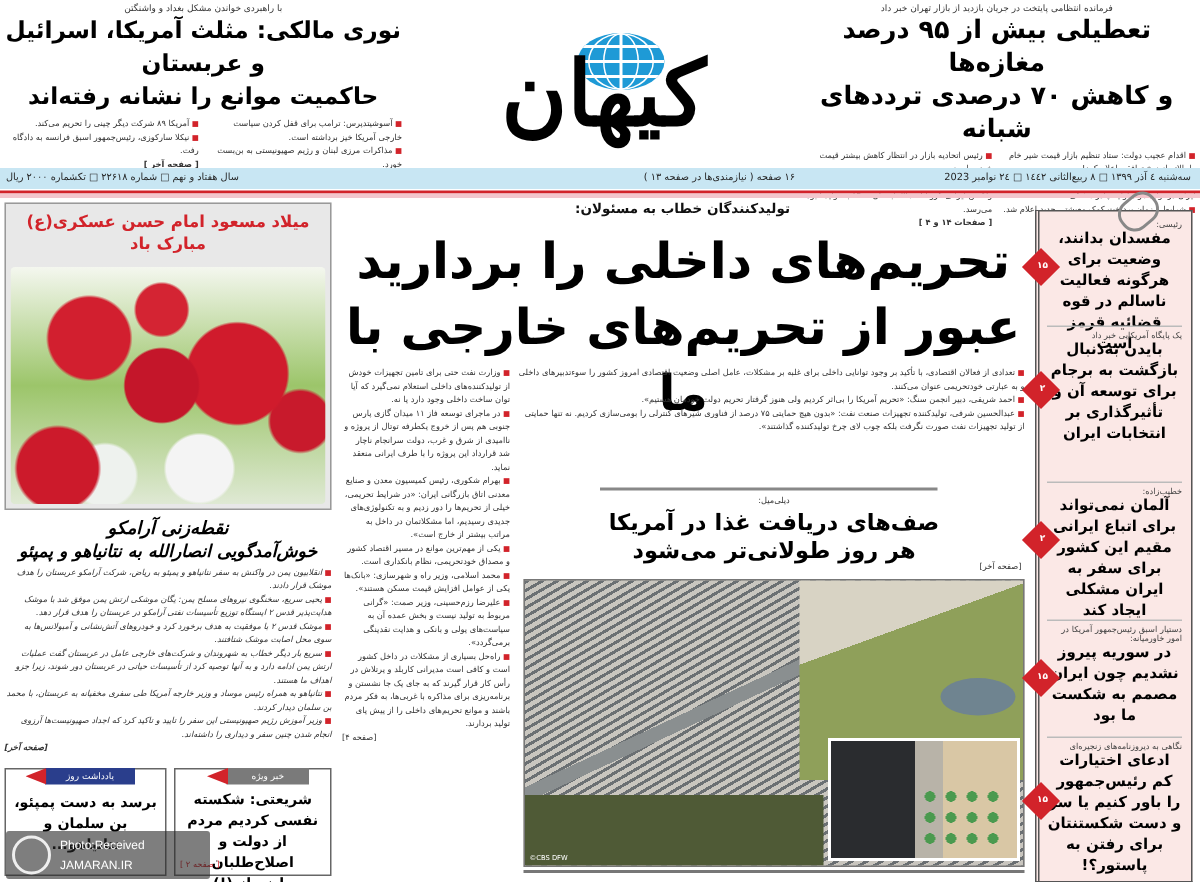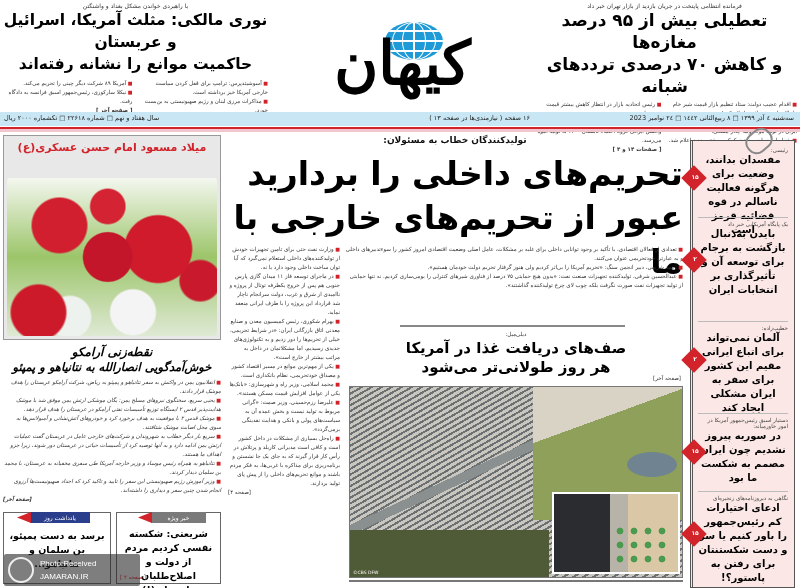--- a/index.html
+++ b/index.html
@@ -49,21 +49,21 @@
   .side-item { position: absolute; right: 6px; width: 90px; text-align: center; }
   .side-kicker { font-size: 5.5px; color: #444; text-align: right; }
   .side-head { font-size: 10px; font-weight: bold; line-height: 14px; color: #000; }
   .side-badge { position: absolute; left: -13px; width: 18px; height: 18px; background: #d2232a; transform: rotate(45deg); }
   .side-badge span { position: absolute; left: 0; top: 4px; width: 18px; transform: rotate(-45deg); color: #fff; font-size: 6px; text-align: center; font-weight: bold; }
   .side-sep { position: absolute; right: 6px; width: 90px; height: 1px; background: #bbb; }
   .clip { left: 745px; top: 130px; width: 28px; height: 22px; border: 2px solid #888; border-radius: 10px; transform: rotate(-40deg); }
 
   
   .lead-kicker { left: 330px; top: 135px; width: 250px; text-align: center; font-size: 9px; font-weight: bold; }
-  .lead-head { left: 228px; top: 152px; width: 455px; text-align: right; font-size: 33px; font-weight: bold; line-height: 44px; color: #000; }
+  .lead-head { left: 228px; top: 152px; width: 455px; text-align: center; font-size: 33px; font-weight: bold; line-height: 44px; color: #000; }
   .lead-col { font-size: 5.5px; line-height: 9px; color: #333; }
   .rule { height: 2px; background: #888; }
   .sub-head { text-align: center; font-size: 15px; font-weight: bold; line-height: 19px; color: #000; }
   .photo { left: 349px; top: 386px; width: 334px; height: 192px; border: 1px solid #777;
     background:
       linear-gradient(155deg, transparent 0 40%, #8a8f90 40% 43%, transparent 43%),
       repeating-linear-gradient(150deg, #6b7073 0 2px, #c9c6bf 2px 5px),
       #c5c2b8; overflow: hidden; }
   .photo .grass { position: absolute; right: 0; top: 0; width: 45%; height: 70%; background: linear-gradient(160deg, #d8d3c4 0 30%, #8fa05a 30% 100%); }
   .photo .trees { position: absolute; left: 0; bottom: 0; width: 60%; height: 25%; background: #4f5a36; }
@@ -137,20 +137,21 @@
   <span style="right:6px;">سه‌شنبه ٤ آذر ۱۳۹۹ □ ۸ ربیع‌الثانی ۱٤٤۲ □ ۲٤ نوامبر 2023</span>
   <span style="right:270px;">۱۶ صفحه ( نیازمندی‌ها در صفحه ۱۳ )</span>
   <span style="left:4px;">سال هفتاد و نهم □ شماره ۲۲۶۱۸ □ تکشماره ۲۰۰۰ ریال</span>
 </div>
 <div class="abs redline"></div>
 <div class="abs pinkline"></div>
 
 <div class="abs greet-box">
   <div class="greet-title">
     <div>میلاد مسعود امام حسن عسکری(ع)</div>
+    <div>مبارک باد</div>
   </div>
   <div class="rose-img"></div>
 </div>
 
 <div class="abs" style="left:3px; top:345px; width:218px;font-style:italic;">
   <div class="article-head" style="font-size:12px; line-height:15px;">نقطه‌زنی آرامکو</div>
   <div class="article-head" style="font-size:11.5px; line-height:15px;">خوش‌آمدگویی انصارالله به نتانیاهو و پمپئو</div>
   <div style="margin-top:3px;">
     <div class="tiny bullet">انقلابیون یمن در واکنش به سفر نتانیاهو و پمپئو به ریاض، شرکت آرامکو عربستان را هدف موشک قرار دادند.</div>
     <div class="tiny bullet">یحیی سریع، سخنگوی نیروهای مسلح یمن: یگان موشکی ارتش یمن موفق شد با موشک هدایت‌پذیر قدس ۲ ایستگاه توزیع تأسیسات نفتی آرامکو در عربستان را هدف قرار دهد.</div>

